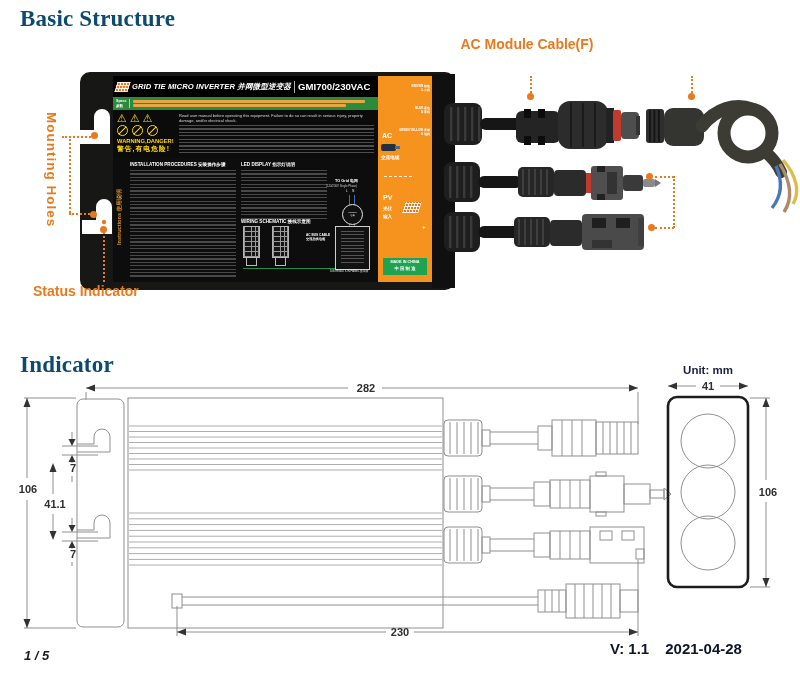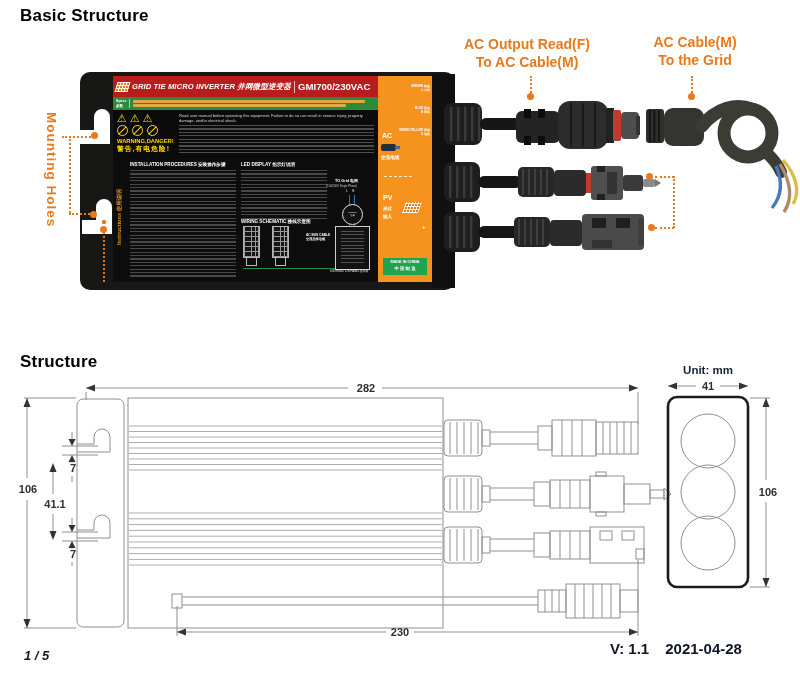--- a/index.html
+++ b/index.html
@@ -1,31 +1,31 @@
 <!DOCTYPE html>
 <html><head>
 <meta charset="utf-8">
 <style>
   html,body{margin:0;padding:0;background:#fff;}
   body{font-family:"Liberation Sans","DejaVu Sans",sans-serif;}
   .page{position:relative;width:800px;height:684px;background:#fff;overflow:hidden;}
   .abs{position:absolute;}
-  .sec-title{font-size:17px;font-weight:bold;color:#000000;letter-spacing:.2px;}
+  .sec-title{font-size:23px;font-weight:bold;color:#0c4a6e;letter-spacing:.2px;font-family:Liberation Serif, serif;}
   svg{position:absolute;left:0;top:0;pointer-events:none;}
 
   
   .callout{color:#E87A1E;font-weight:bold;font-size:14px;line-height:1.28;text-align:center;z-index:6;}
   .callout-v{color:#E87A1E;font-weight:bold;font-size:13.5px;writing-mode:vertical-rl;letter-spacing:1px;z-index:6;}
   .dot{width:7px;height:7px;border-radius:50%;background:#E87A1E;z-index:6;}
   .lead-h{border-top:2px dotted #E87A1E;z-index:5;}
   .lead-v{border-left:2px dotted #E87A1E;z-index:5;}
 
   
   .panel{z-index:3;overflow:hidden;}
-  .green-strip{background:#b91c1c;display:flex;align-items:center;padding:0 3px;box-sizing:border-box;}
+  .green-strip{background:#000000;display:flex;align-items:center;padding:0 3px;box-sizing:border-box;}
   .pv-grid{width:13px;height:10px;background:
      repeating-linear-gradient(90deg,rgba(255,255,255,.9) 0 1px,transparent 1px 3px),
      repeating-linear-gradient(0deg,rgba(255,255,255,.9) 0 1px,transparent 1px 3px),#E87A1E;
      transform:skewX(-18deg);margin-right:3px;flex:none;}
   .strip-title{color:#fff;font-weight:bold;font-style:italic;font-size:7.6px;white-space:nowrap;letter-spacing:.1px;}
   .strip-div{width:1px;height:12px;background:rgba(255,255,255,.7);margin:0 3px;flex:none;}
   .strip-model{color:#fff;font-weight:bold;font-size:9.6px;white-space:nowrap;}
   .spec-row{background:#2B8A3C;display:flex;align-items:center;padding:1px 3px;box-sizing:border-box;}
   .spec-lbl{color:#fff;font-size:3.6px;font-weight:bold;line-height:1.2;flex:none;border-right:.5px solid rgba(255,255,255,.6);padding-right:2px;margin-right:3px;}
   .spec-bars{flex:1;}
@@ -270,21 +270,21 @@
       <text x="73" y="472">7</text>
       <text x="73" y="558">7</text>
       <text x="400" y="636">230</text>
       <text x="708" y="390">41</text>
       <text x="768" y="496">106</text>
       <text x="708" y="374" font-size="11.5" fill="#17203a">Unit: mm</text>
     </g>
   </svg>
 
   <div class="abs sec-title" style="left:20px;top:6px;">Basic Structure</div>
-  <div class="abs sec-title" style="left:20px;top:352px;">Structure</div>
+  <div class="abs sec-title" style="left:20px;top:352px;">Indicator</div>
 
   <div class="abs panel green-strip" style="left:113px;top:76px;width:265px;height:21px;">
     <span class="pv-grid"></span>
     <span class="strip-title">GRID TIE MICRO INVERTER 并网微型逆变器</span>
     <span class="strip-div"></span>
     <span class="strip-model">GMI700/230VAC</span>
   </div>
 
   <div class="abs panel spec-row" style="left:113px;top:97px;width:265px;height:13px;">
     <span class="spec-lbl">
@@ -373,28 +373,24 @@
     <div class="abs op-txt" style="left:5px;top:138px;font-size:4.6px;">输入</div>
     <div class="abs pv-grid" style="left:26px;top:126px;width:16px;height:11px;"></div>
     <div class="abs op-txt" style="left:44px;top:148px;font-size:6px;">+</div>
     <div class="abs made-band" style="left:5px;top:182px;width:44px;height:17px;">
       <div style="font-size:3.8px;font-weight:bold;margin-top:2px;">MADE IN CHINA</div>
       <div style="font-size:4.4px;font-weight:bold;">中 国 制 造</div>
     </div>
   </div>
 
   <div class="abs callout" style="left:452px;top:36px;width:150px;">
-    <div>AC Output Read(F)</div>
-      <div>To AC Cable(M)</div>
-  </div>
-  <div class="abs callout" style="left:636px;top:34px;width:118px;">
-    <div>AC Cable(M)</div>
-      <div>To the Grid</div>
+    <div>AC Module Cable(F)</div>
   </div>
   <div class="abs callout-v" style="left:44px;top:112px;height:118px;">Mounting Holes</div>
+  <div class="abs callout" style="left:33px;top:283px;width:130px;text-align:left;">Status Indicator</div>
 
   <div class="abs lead-h" style="left:62px;top:136px;width:32px;"></div>
   <div class="abs lead-v" style="left:69px;top:139px;height:74px;"></div>
   <div class="abs lead-h" style="left:69px;top:213px;width:24px;"></div>
   <div class="abs lead-v" style="left:103px;top:232px;height:50px;"></div>
   <div class="abs lead-v" style="left:530px;top:76px;height:17px;"></div>
   <div class="abs lead-v" style="left:691px;top:76px;height:17px;"></div>
   <div class="abs lead-h" style="left:655px;top:176px;width:19px;"></div>
   <div class="abs lead-v" style="left:673px;top:176px;height:52px;"></div>
   <div class="abs lead-h" style="left:655px;top:227px;width:19px;"></div>

